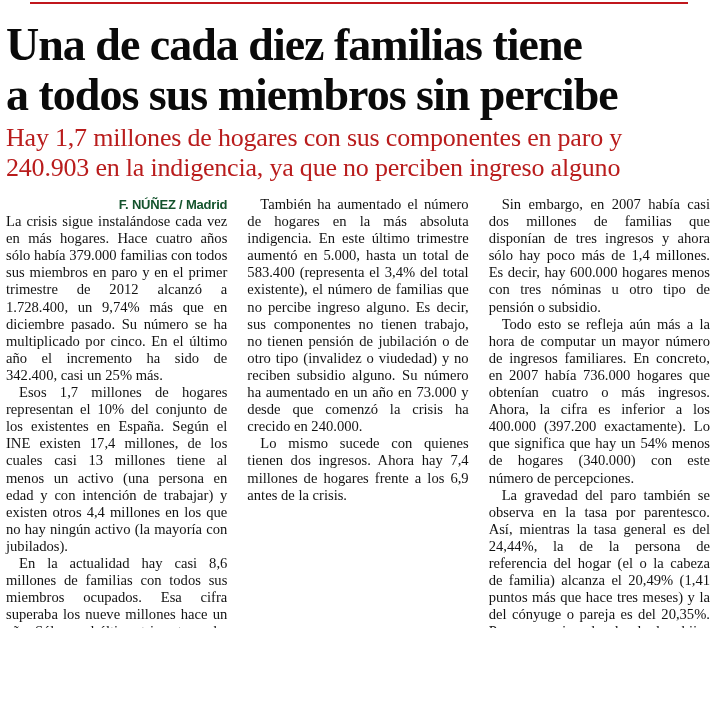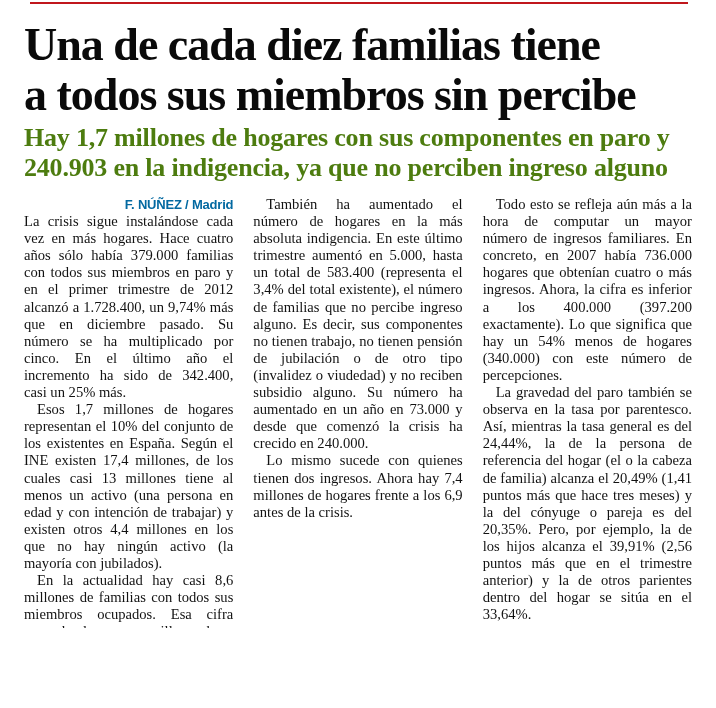--- a/index.html
+++ b/index.html
@@ -5,21 +5,21 @@
   html, body {
     margin: 0;
     padding: 0;
     background: #ffffff;
   }
   .page {
     position: relative;
     width: 716px;
     height: 628px;
     box-sizing: border-box;
-    padding: 0 24px;
+    padding: 0 6px;
     overflow: hidden;
     background: #ffffff;
     font-family: "Liberation Serif", serif;
   }
   .top-rule {
     position: absolute;
     top: 2px;
     left: 30px;
     width: 658px;
     height: 2px;
@@ -34,25 +34,25 @@
     letter-spacing: -1px;
     color: #0a0a0a;
   }
   .headline .hl-line {
     display: block;
     white-space: nowrap;
   }
   .subheadline {
     margin: 3px 0 0 0;
     font-family: "Liberation Serif", serif;
-    font-weight: bold;
+    font-weight: normal;
     font-size: 26px;
     line-height: 30px;
     letter-spacing: -0.2px;
-    color: #4d7c0f;
+    color: #b91c1c;
   }
   .subheadline .sh-line {
     display: block;
     white-space: nowrap;
   }
   .columns {
     display: flex;
     gap: 20px;
     margin-top: 13px;
   }
@@ -66,21 +66,21 @@
     hyphens: auto;
     -webkit-hyphens: auto;
   }
   .byline {
     font-family: "Liberation Sans", sans-serif;
     font-weight: bold;
     font-size: 13px;
     letter-spacing: -0.2px;
     text-align: right;
     margin: 0 2px 1px 0;
-    color: #0369a1;
+    color: #14532d;
   }
   .col p {
     margin: 0;
     text-indent: 13px;
   }
   .col p.flush {
     text-indent: 0;
   }
 </style>
 </head>
@@ -108,19 +108,20 @@
       <p>Esos 1,7 millones de hogares representan el 10% del conjunto de los existentes en España. Según el INE existen 17,4 millones, de los cuales casi 13 millones tiene al menos un activo (una persona en edad y con intención de trabajar) y existen otros 4,4 millones en los que no hay ningún activo (la mayoría con jubilados).</p>
       <p>En la actualidad hay casi 8,6 millones de familias con todos sus miembros ocupados. Esa cifra superaba los nueve millones hace un año. Sólo en el último trimestre se ha reducido en 252.300 el número de estos hogares (2,85% menos).</p>
     </div>
 
     <div class="col">
       <p>También ha aumentado el número de hogares en la más absoluta indigencia. En este último trimestre aumentó en 5.000, hasta un total de 583.400 (representa el 3,4% del total existente), el número de familias que no percibe ingreso alguno. Es decir, sus componentes no tienen trabajo, no tienen pensión de jubilación o de otro tipo (invalidez o viudedad) y no reciben subsidio alguno. Su número ha aumentado en un año en 73.000 y desde que comenzó la crisis ha crecido en 240.000.</p>
       <p>Lo mismo sucede con quienes tienen dos ingresos. Ahora hay 7,4 millones de hogares frente a los 6,9 antes de la crisis.</p>
     </div>
 
     <div class="col">
+      <p>Sin embargo, en 2007 había casi dos millones de familias que disponían de tres ingresos y ahora sólo hay poco más de 1,4 millones. Es decir, hay 600.000 hogares menos con tres nóminas u otro tipo de pensión o subsidio.</p>
       <p>Todo esto se refleja aún más a la hora de computar un mayor número de ingresos familiares. En concreto, en 2007 había 736.000 hogares que obtenían cuatro o más ingresos. Ahora, la cifra es inferior a los 400.000 (397.200 exactamente). Lo que significa que hay un 54% menos de hogares (340.000) con este número de percepciones.</p>
       <p>La gravedad del paro también se observa en la tasa por parentesco. Así, mientras la tasa general es del 24,44%, la de la persona de referencia del hogar (el o la cabeza de familia) alcanza el 20,49% (1,41 puntos más que hace tres meses) y la del cónyuge o pareja es del 20,35%. Pero, por ejemplo, la de los hijos alcanza el 39,91% (2,56 puntos más que en el trimestre anterior) y la de otros parientes dentro del hogar se sitúa en el 33,64%.</p>
     </div>
 
   </div>
 
 </div>
 
 </body></html>

